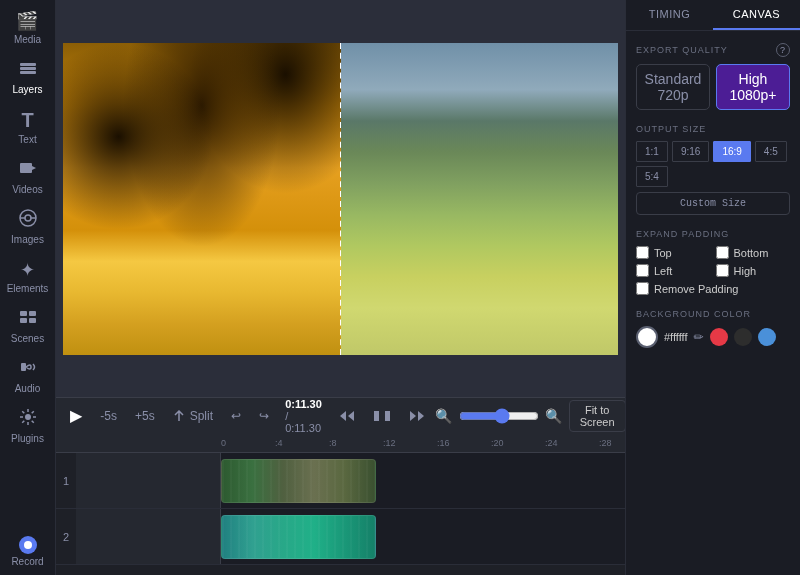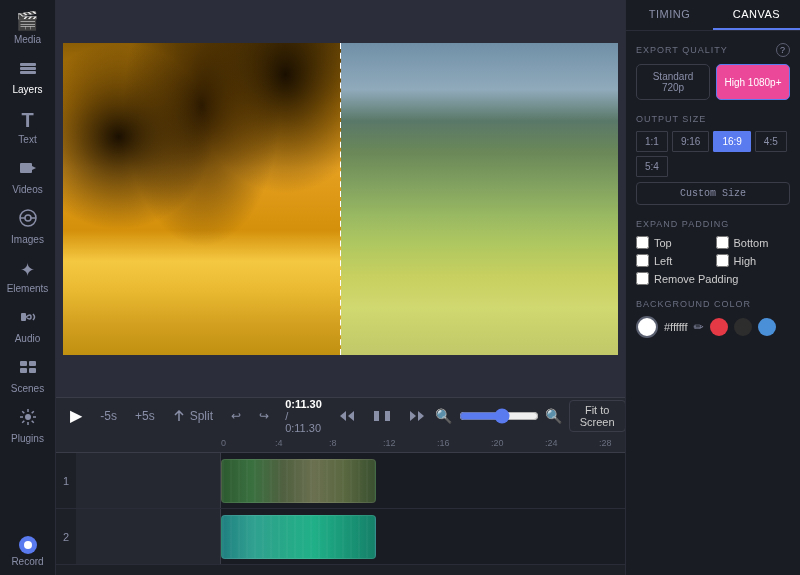--- a/index.html
+++ b/index.html
@@ -302,26 +302,26 @@
     }
 
     .quality-btns { display: flex; gap: 6px; }
     .quality-btn {
       flex: 1;
       padding: 6px 4px;
       border-radius: 5px;
       border: 1px solid #3a3d48;
       background: none;
       color: #8a8fa8;
-      font-size: 10px;
+      font-size: 14px;
       cursor: pointer;
       font-family: inherit;
     }
     .quality-btn.active {
-      background: #ec4899;
+      background: #4c1d95;
       border-color: #5a7af0;
       color: #fff;
     }
 
     .size-options {
       display: flex;
       flex-wrap: wrap;
       gap: 4px;
       margin-bottom: 5px;
     }
@@ -458,37 +458,37 @@
     </span>
     <span>Images</span>
   </div>
   <div class="sidebar-item">
     <span class="si-icon">✦</span>
     <span>Elements</span>
   </div>
   <div class="sidebar-item">
     <span class="si-icon">
       <svg width="18" height="18" viewBox="0 0 18 18" fill="#8a8fa8">
-        <rect x="2" y="5" width="5" height="8" rx="1"></rect>
-        <path d="M7 9 Q12 5 12 9 Q12 13 7 9" fill="none" stroke="#8a8fa8" stroke-width="1.5"></path>
-        <path d="M14 6 Q17 9 14 12" fill="none" stroke="#8a8fa8" stroke-width="1.5"></path>
-      </svg>
-    </span>
-    <span>Audio</span>
-  </div>
-  <div class="sidebar-item">
-    <span class="si-icon">
-      <svg width="18" height="18" viewBox="0 0 18 18" fill="#8a8fa8">
         <rect x="1" y="3" width="7" height="5" rx="1"></rect>
         <rect x="10" y="3" width="7" height="5" rx="1"></rect>
         <rect x="1" y="10" width="7" height="5" rx="1"></rect>
         <rect x="10" y="10" width="7" height="5" rx="1"></rect>
       </svg>
     </span>
     <span>Scenes</span>
+  </div>
+  <div class="sidebar-item">
+    <span class="si-icon">
+      <svg width="18" height="18" viewBox="0 0 18 18" fill="#8a8fa8">
+        <rect x="2" y="5" width="5" height="8" rx="1"></rect>
+        <path d="M7 9 Q12 5 12 9 Q12 13 7 9" fill="none" stroke="#8a8fa8" stroke-width="1.5"></path>
+        <path d="M14 6 Q17 9 14 12" fill="none" stroke="#8a8fa8" stroke-width="1.5"></path>
+      </svg>
+    </span>
+    <span>Audio</span>
   </div>
   <div class="sidebar-item">
     <span class="si-icon">
       <svg width="18" height="18" viewBox="0 0 18 18" fill="#8a8fa8">
         <circle cx="9" cy="9" r="3"></circle>
         <path d="M9 1v3M9 14v3M1 9h3M14 9h3M3.2 3.2l2.1 2.1M12.7 12.7l2.1 2.1M3.2 14.8l2.1-2.1M12.7 5.3l2.1-2.1" stroke="#8a8fa8" stroke-width="1.5"></path>
       </svg>
     </span>
     <span>Plugins</span>
   </div>

